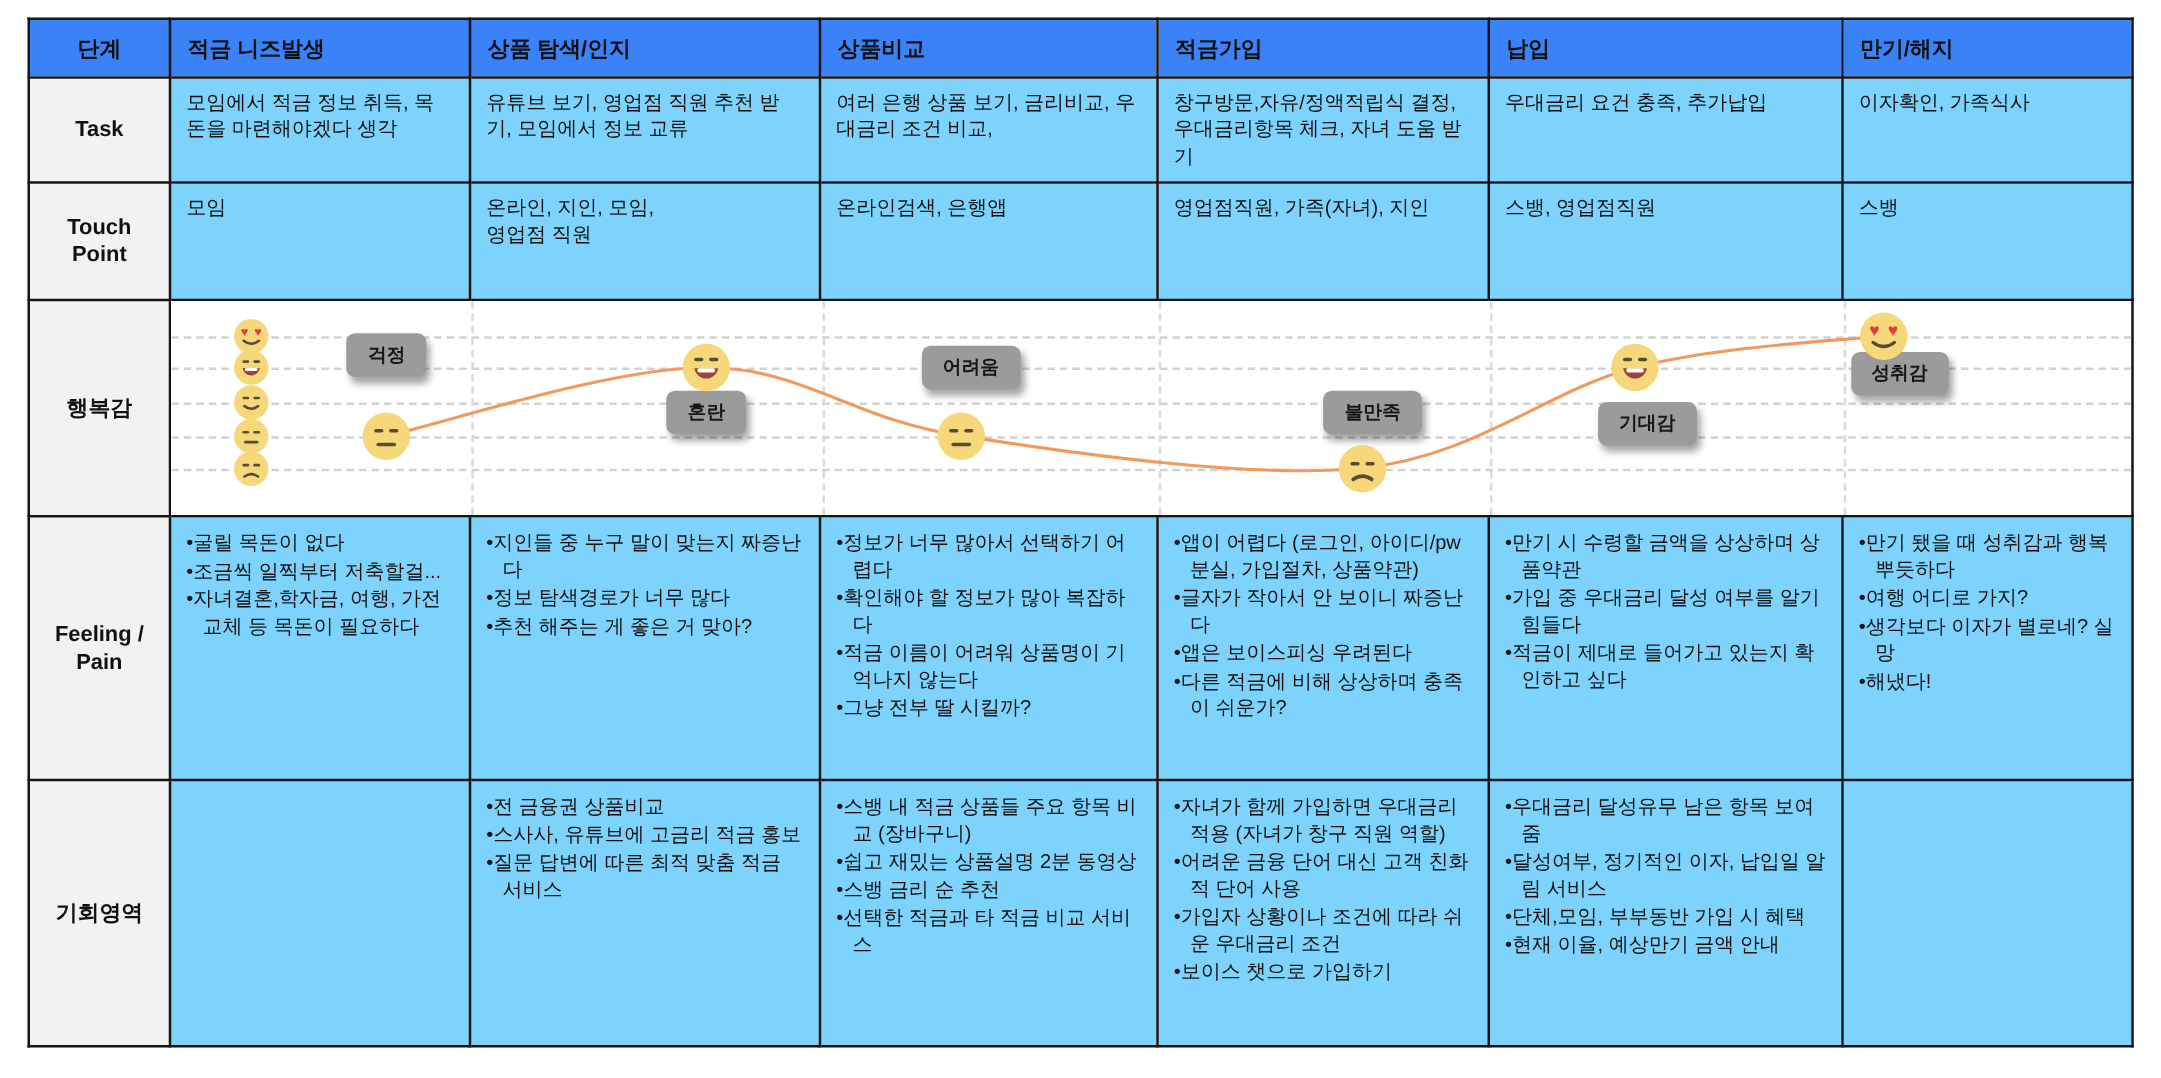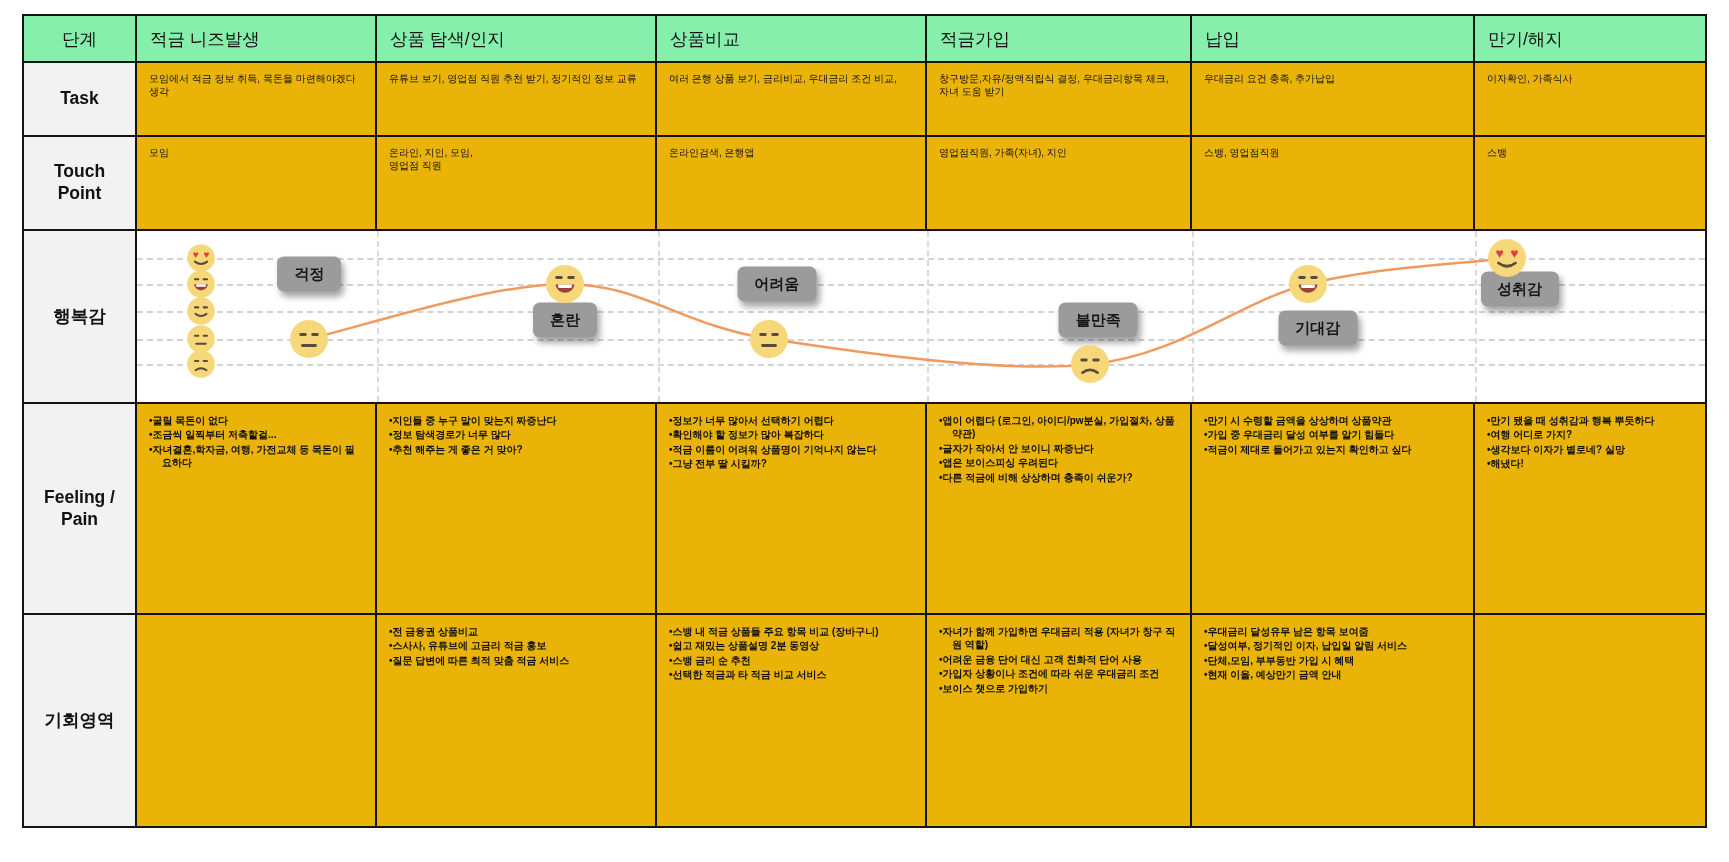--- a/index.html
+++ b/index.html
@@ -1,24 +1,24 @@
 <!DOCTYPE html>
 <html><head>
 <meta charset="utf-8">
 <style>
   html,body{margin:0;padding:0;background:#fff;}
   body{font-family:"Liberation Sans","DejaVu Sans",sans-serif;color:#111;}
   .canvas{position:relative;width:1729px;height:862px;background:#fff;overflow:hidden;}
   table.cjm{position:absolute;left:22px;top:14px;width:1683px;border-collapse:collapse;table-layout:fixed;}
   td,th{border:2px solid #141414;vertical-align:top;overflow:hidden;}
-  th.hdr{background:#86efac;font-weight:normal;font-size:17.5px;text-align:left;vertical-align:middle;padding:6px 13px;}
+  th.hdr{background:#3b82f6;font-weight:bold;font-size:17.5px;text-align:left;vertical-align:middle;padding:6px 13px;}
   th.hdr-center{text-align:center;}
   td.lbl{background:#f2f2f2;font-weight:bold;text-align:center;vertical-align:middle;font-size:17.5px;white-space:pre-line;line-height:1.25;padding:4px 6px;}
-  td.cell{font-size:10px;line-height:1.34;padding:9px 12px;white-space:pre-line;background:#eab308;}
-  ul.bullets{margin:0;padding:0;list-style:none;font-weight:bold;}
+  td.cell{font-size:16px;line-height:1.34;padding:9px 12px;white-space:pre-line;background:#7dd3fc;}
+  ul.bullets{margin:0;padding:0;list-style:none;}
   ul.bullets li{padding-left:13px;text-indent:-13px;margin:1px 0;}
   ul.bullets li::before{content:"\2022 ";}
   td.chartcell{padding:0;position:relative;background:#fff;}
   #happiness-chart{position:absolute;left:0;top:0;right:0;bottom:0;}
   .gridH{position:absolute;left:0;right:0;border-top:2px dashed #d2d2d2;}
   .gridV{position:absolute;top:0;bottom:0;border-left:2px dashed #dadada;}
   .curve-svg{position:absolute;left:0;top:0;}
   .chip{position:absolute;transform:translate(-50%,-50%);background:#9b9b9b;color:#161616;
         font-size:15px;font-weight:600;padding:8px 17px;border-radius:7px;white-space:nowrap;
         box-shadow:3px 5px 6px rgba(0,0,0,0.35);}
@@ -47,21 +47,21 @@
       <th class="hdr">상품 탐색/인지</th>
       <th class="hdr">상품비교</th>
       <th class="hdr">적금가입</th>
       <th class="hdr">납입</th>
       <th class="hdr">만기/해지</th>
     </tr>
 
     <tr style="height:74px">
       <td class="lbl">Task</td>
       <td class="cell">모임에서 적금 정보 취득, 목돈을 마련해야겠다 생각</td>
-      <td class="cell">유튜브 보기, 영업점 직원 추천 받기, 정기적인 정보 교류</td>
+      <td class="cell">유튜브 보기, 영업점 직원 추천 받기, 모임에서 정보 교류</td>
       <td class="cell">여러 은행 상품 보기, 금리비교, 우대금리 조건 비교,</td>
       <td class="cell">창구방문,자유/정액적립식 결정, 우대금리항목 체크, 자녀 도움 받기</td>
       <td class="cell">우대금리 요건 충족, 추가납입</td>
       <td class="cell">이자확인, 가족식사</td>
     </tr>
 
     <tr style="height:94px">
       <td class="lbl">Touch
 Point</td>
       <td class="cell">모임</td>

